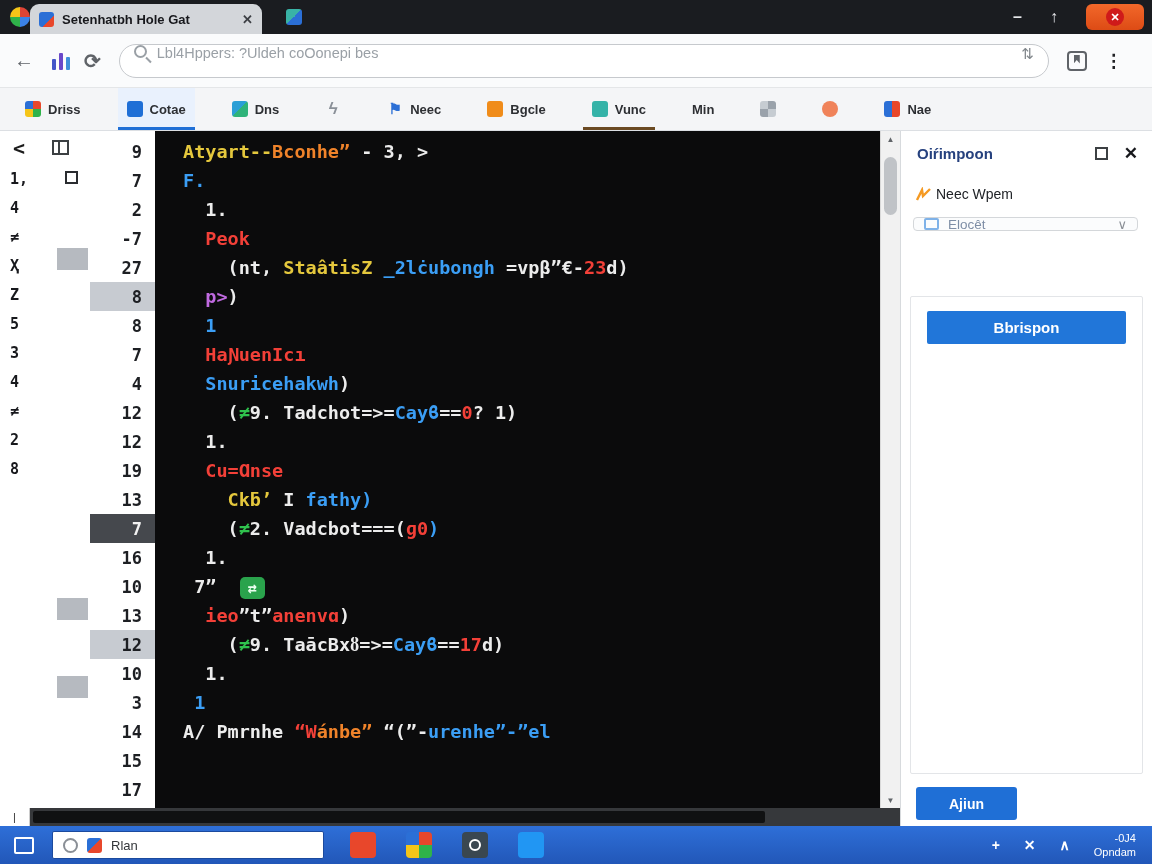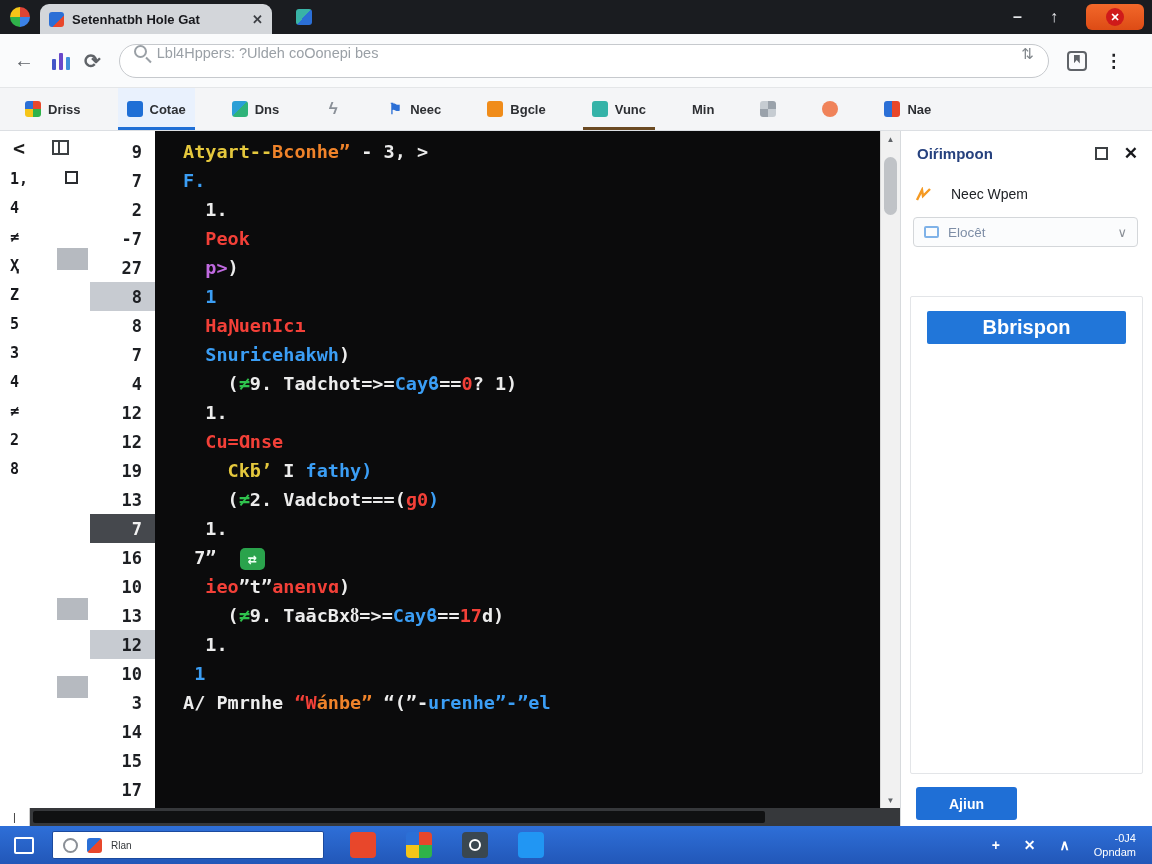--- a/index.html
+++ b/index.html
@@ -2,21 +2,21 @@
 <html><head>
 <meta charset="utf-8">
 <style>
   *{margin:0;padding:0;box-sizing:border-box}
   html,body{width:1152px;height:864px;overflow:hidden;background:#fff}
   .screen{position:absolute;inset:0;width:1152px;height:864px;font-family:"Liberation Sans",sans-serif}
 
   
   .tabbar{position:absolute;left:0;top:0;width:1152px;height:34px;background:#1a1c20;display:flex;align-items:center}
   .pinwheel{width:20px;height:20px;border-radius:50%;margin-left:10px;background:conic-gradient(#e04435 0 25%,#3b82e8 0 50%,#2fb34a 0 75%,#f5c518 0)}
-  .tab{margin-left:10px;width:232px;height:30px;align-self:flex-end;background:#d3d6da;border-radius:9px 9px 0 0;display:flex;align-items:center;padding:4px 9px;gap:8px}
+  .tab{width:232px;height:30px;align-self:flex-end;background:#d3d6da;border-radius:9px 9px 0 0;display:flex;align-items:center;padding:4px 9px;gap:8px}
   .favicon{width:15px;height:15px;border-radius:3px;background:linear-gradient(135deg,#2b6fd6 62%,#e8472b 62%);flex:none}
   .tab-title{font-size:13px;font-weight:bold;color:#17181c;white-space:nowrap;overflow:hidden;flex:1}
   .tab-close{color:#3c3f44;font-size:13px;font-weight:bold}
   .favicon2{width:16px;height:16px;margin-left:24px;border-radius:3px;background:linear-gradient(135deg,#39b3a6 50%,#2b6fd6 50%)}
   .winbtns{margin-left:auto;display:flex;align-items:center;gap:28px;padding-right:8px}
   .winbtn{color:#e6e7ea;font-size:16px;font-weight:bold}
   .closebtn{width:58px;height:26px;border-radius:6px;background:linear-gradient(180deg,#f2682a,#dd4b15);display:flex;align-items:center;justify-content:center}
   .closebtn .dot{width:18px;height:18px;border-radius:50%;background:#cf1a1a;display:flex;align-items:center;justify-content:center;color:#fff;font-size:11px;font-weight:bold}
 
   
@@ -80,36 +80,36 @@
   .hs-left{width:30px;height:18px;background:#fff;color:#333;display:flex;align-items:center;justify-content:center;font-size:11px;border-right:1px solid #ccc}
   .hs-thumb{margin-left:3px;width:732px;height:12px;background:#101112;border-radius:2px}
 
   
   .panel{position:absolute;left:900px;top:131px;width:252px;height:695px;background:#fff;border-left:1px solid #d7dadd}
   .p-head{display:flex;align-items:center;padding:12px 14px 6px 16px}
   .p-title{color:#26417e;font-weight:bold;font-size:15px;flex:1}
   .p-max{width:13px;height:13px;border:2px solid #3c4043;margin-right:16px}
   .p-close{color:#17181c;font-size:17px;font-weight:bold}
   .p-section{padding:14px 0 0 14px;font-size:15px;font-weight:bold;color:#0f1113}
-  .p-link{display:flex;align-items:center;gap:19px;padding:16px 0 0 14px;font-size:14px;color:#202327}
-  .p-drop{margin:15px 14px 0 12px;height:30px;border:1px solid #d4d7da;border-radius:4px;background:#fbfcfd;display:flex;align-items:center;padding:0 10px;gap:9px}
+  .p-link{display:flex;align-items:center;gap:4px;padding:16px 0 0 14px;font-size:14px;color:#202327}
+  .p-drop{margin:15px 14px 0 12px;height:14px;border:1px solid #d4d7da;border-radius:4px;background:#fbfcfd;display:flex;align-items:center;padding:0 10px;gap:9px}
   .p-drop-folder{width:15px;height:12px;border:2px solid #7fb2e8;border-radius:2px;flex:none}
   .p-drop-text{flex:1;color:#7e8ea6;font-size:13.5px}
   .p-drop-caret{color:#8a8f96;font-size:13px}
   .p-box{position:absolute;left:9px;right:9px;top:165px;bottom:52px;border:1px solid #e3e5e8;border-radius:2px;padding:14px 16px 0 16px;background:#fff}
-  .p-primary{height:33px;background:#2176d9;color:#fff;font-size:20px;font-weight:bold;display:flex;align-items:center;justify-content:center;border-radius:2px}
+  .p-primary{height:33px;background:#2176d9;color:#fff;font-size:15px;font-weight:bold;display:flex;align-items:center;justify-content:center;border-radius:2px}
   .p-run{position:absolute;left:15px;bottom:6px;width:101px;height:33px;background:#1f6fd6;color:#fff;font-size:14px;font-weight:bold;display:flex;align-items:center;justify-content:center;border-radius:3px}
 
   
   .taskbar{position:absolute;left:0;top:826px;width:1152px;height:38px;background:linear-gradient(180deg,#2e6fd8,#2257b8);display:flex;align-items:center}
   .tb-left{width:20px;height:17px;border:2px solid #fff;border-radius:2px;margin-left:14px;flex:none}
   .tb-search{margin-left:18px;width:272px;height:28px;background:#fff;border-radius:2px;display:flex;align-items:center;gap:9px;padding:0 10px;border:1px solid #1b4a9e}
   .tb-circle{width:15px;height:15px;border:2px solid #8a8f96;border-radius:50%;flex:none}
   .tb-mini{width:15px;height:15px;border-radius:3px;background:linear-gradient(135deg,#2b6fd6 50%,#e8472b 50%);flex:none}
-  .tb-search-text{font-size:10px;color:#33363a}
+  .tb-search-text{font-size:13px;color:#33363a}
   .tb-apps{display:flex;align-items:center;gap:30px;margin-left:26px}
   .app{width:26px;height:26px;border-radius:4px;flex:none;position:relative}
   .app-office{background:#e8472b}
   .app-grid{background:conic-gradient(#e8472b 0 25%,#2fb34a 0 50%,#f5c518 0 75%,#2b6fd6 0)}
   .app-camera{background:#3a4750}
   .app-camera::after{content:"";position:absolute;inset:7px;border:2px solid #fff;border-radius:50%}
   .app-blue{background:#2196f3}
   .tb-right{margin-left:auto;display:flex;align-items:center;gap:24px;padding-right:16px;color:#fff}
   .tb-btn{font-size:14px;font-weight:bold;color:#fff}
   .tb-tray{text-align:right;font-size:11px;line-height:14px;color:#fff}
@@ -242,20 +242,21 @@
         <div class="gut-row">3</div>
         <div class="gut-row">14</div>
         <div class="gut-row">15</div>
         <div class="gut-row">17</div>
       </div>
     <div class="codewrap" id="code">
         <div class="code-row"><span class="c-y">Atyart--</span><span class="c-o">Bconhe”</span><span class="c-w"> - 3, &gt;</span></div>
         <div class="code-row"><span class="c-b">F.</span></div>
         <div class="code-row"><span class="c-w">  1.</span></div>
         <div class="code-row"><span class="c-r">  Peok</span></div>
+        <div class="code-row"><span class="c-w">    (nt, </span><span class="c-y">StaâtisZ </span><span class="c-b">_2lċubongh </span><span class="c-w">=vpβ”€-</span><span class="c-r">23</span><span class="c-w">d)</span></div>
         <div class="code-row"><span class="c-m">  p&gt;</span><span class="c-w">)</span></div>
         <div class="code-row"><span class="c-b">  1</span></div>
         <div class="code-row"><span class="c-r">  HaƝuenIcı</span></div>
         <div class="code-row"><span class="c-b">  Snuricehakwh</span><span class="c-w">)</span></div>
         <div class="code-row"><span class="c-w">    (</span><span class="c-g">≠</span><span class="c-w">9. Tadchot=&gt;=</span><span class="c-b">Cayϐ</span><span class="c-w">==</span><span class="c-r">0</span><span class="c-w">? 1)</span></div>
         <div class="code-row"><span class="c-w">  1.</span></div>
         <div class="code-row"><span class="c-r">  Cu=Ɑnse</span></div>
         <div class="code-row"><span class="c-w">    </span><span class="c-y">Ckƃ’ </span><span class="c-w">I </span><span class="c-b">fathy)</span></div>
         <div class="code-row"><span class="c-w">    (</span><span class="c-g">≠</span><span class="c-w">2. Vadcbot===(</span><span class="c-r">ɡ0</span><span class="c-b">)</span></div>
         <div class="code-row"><span class="c-w">  1.</span></div>

